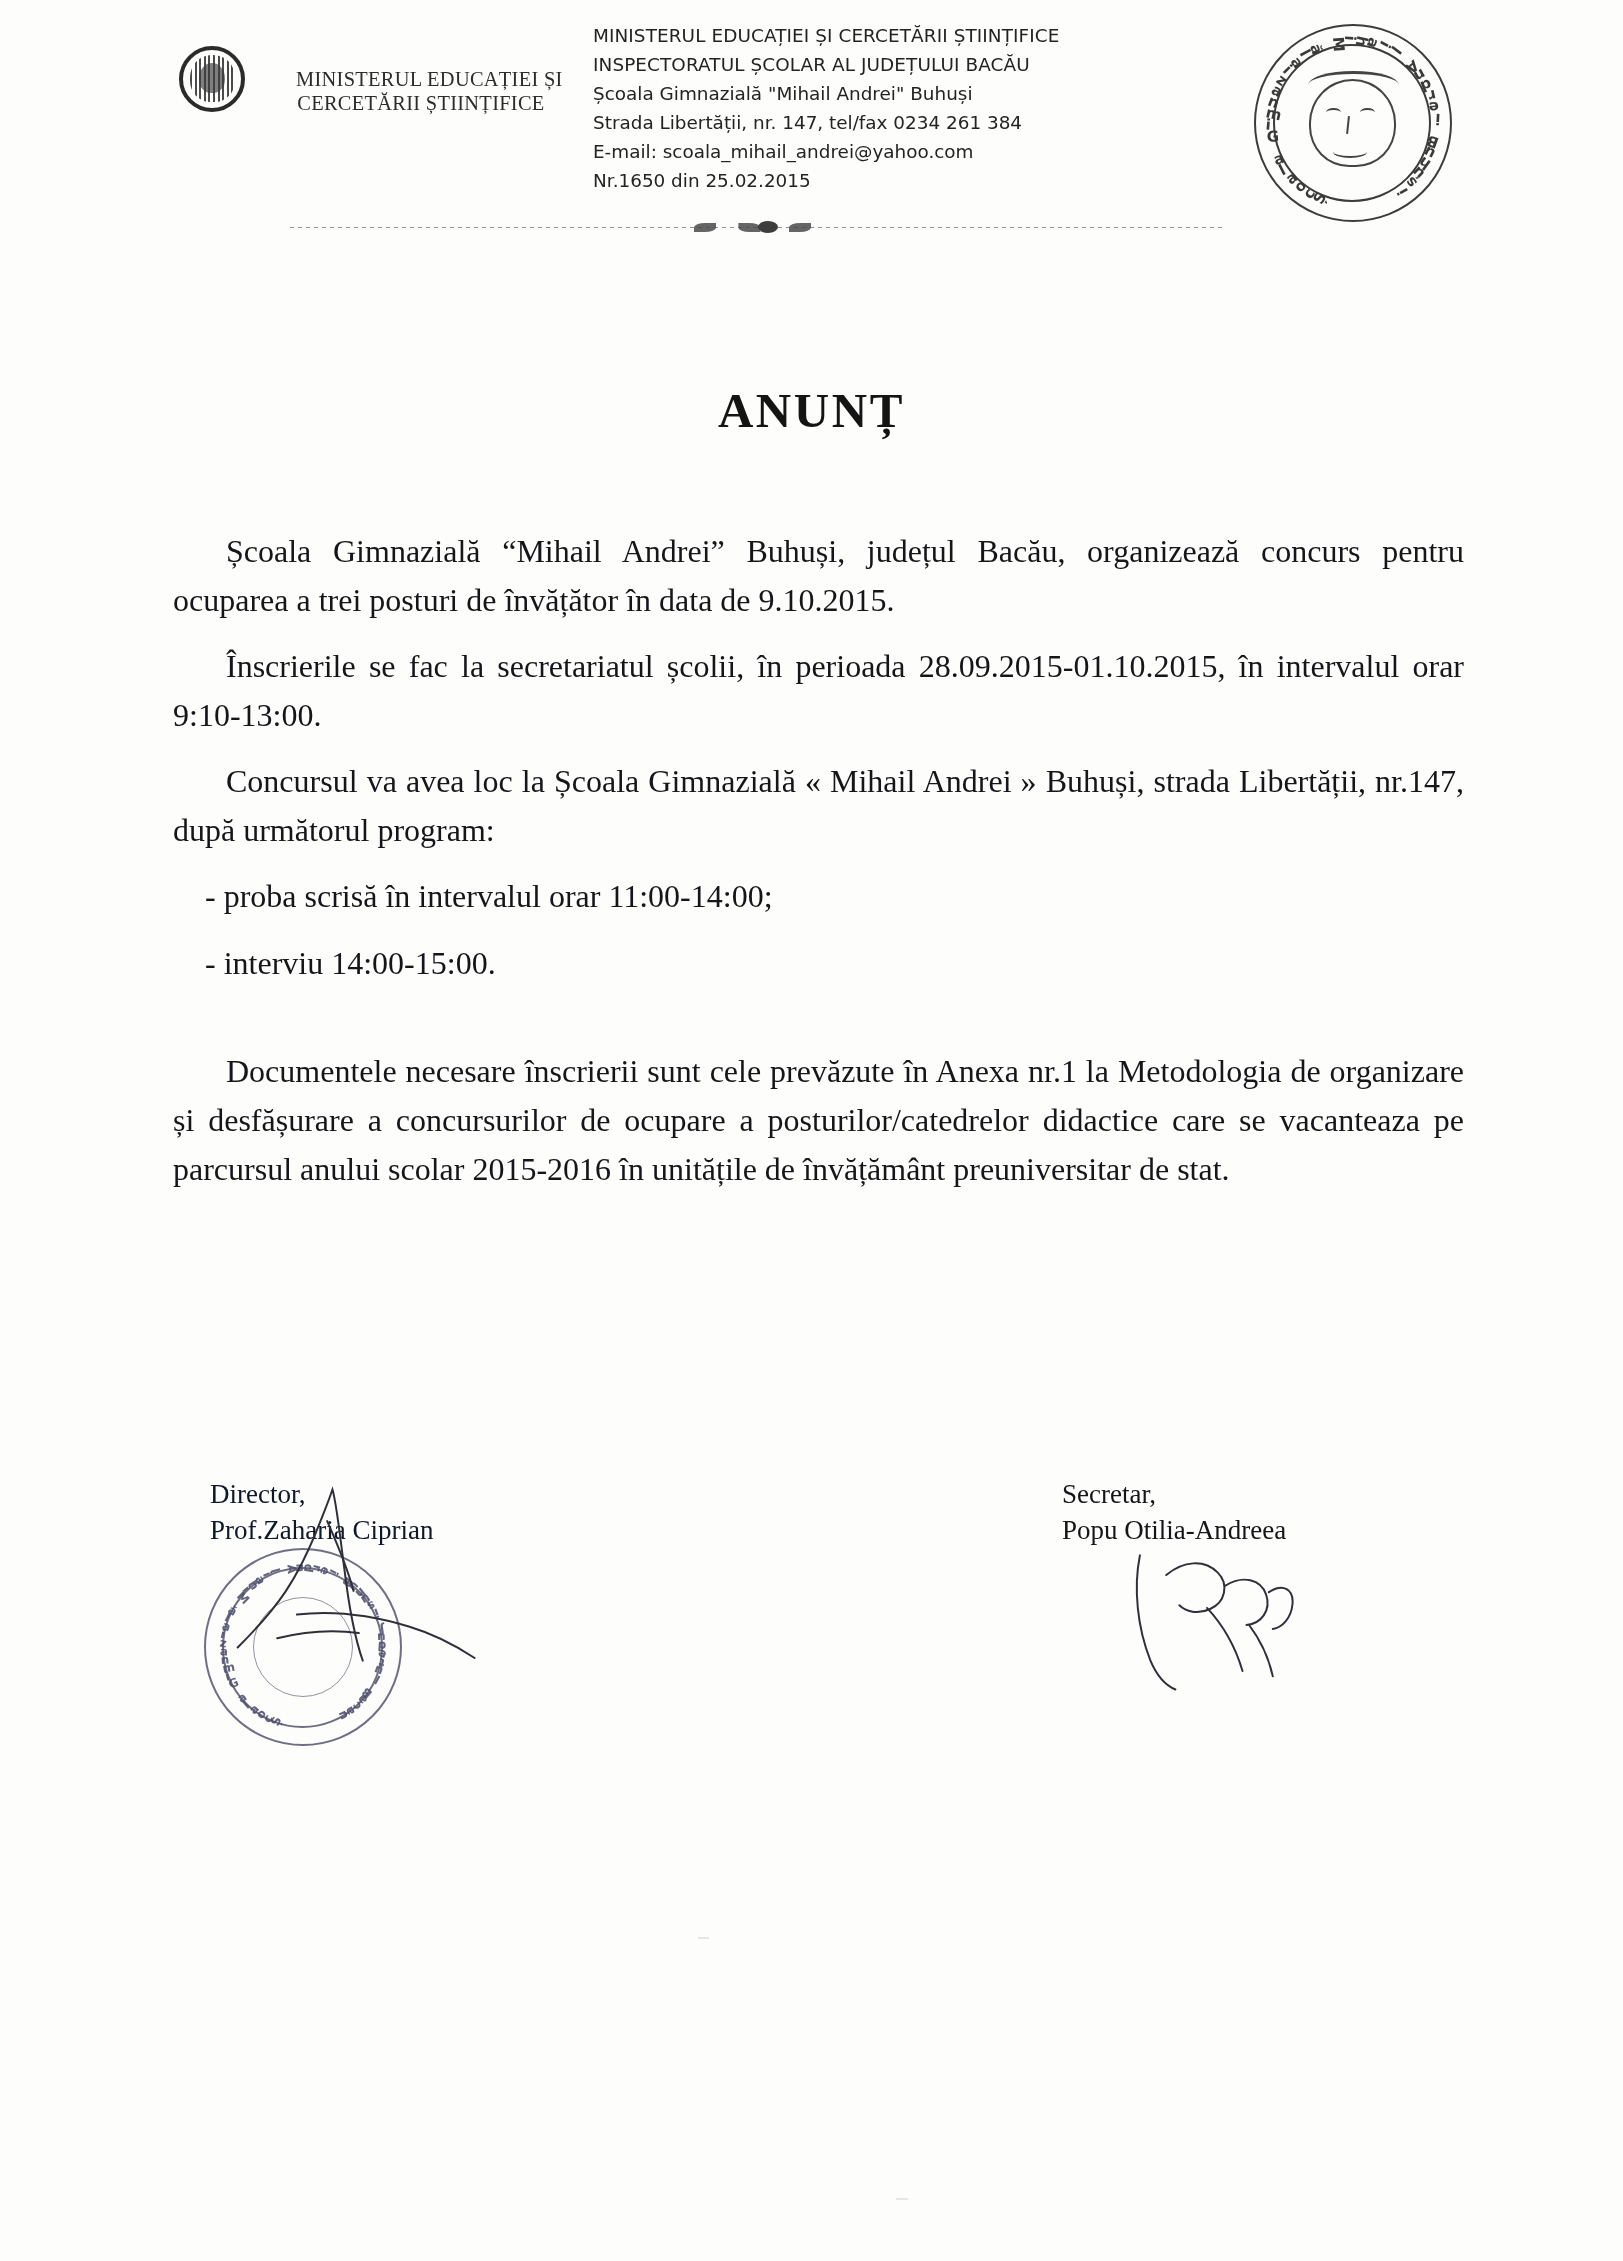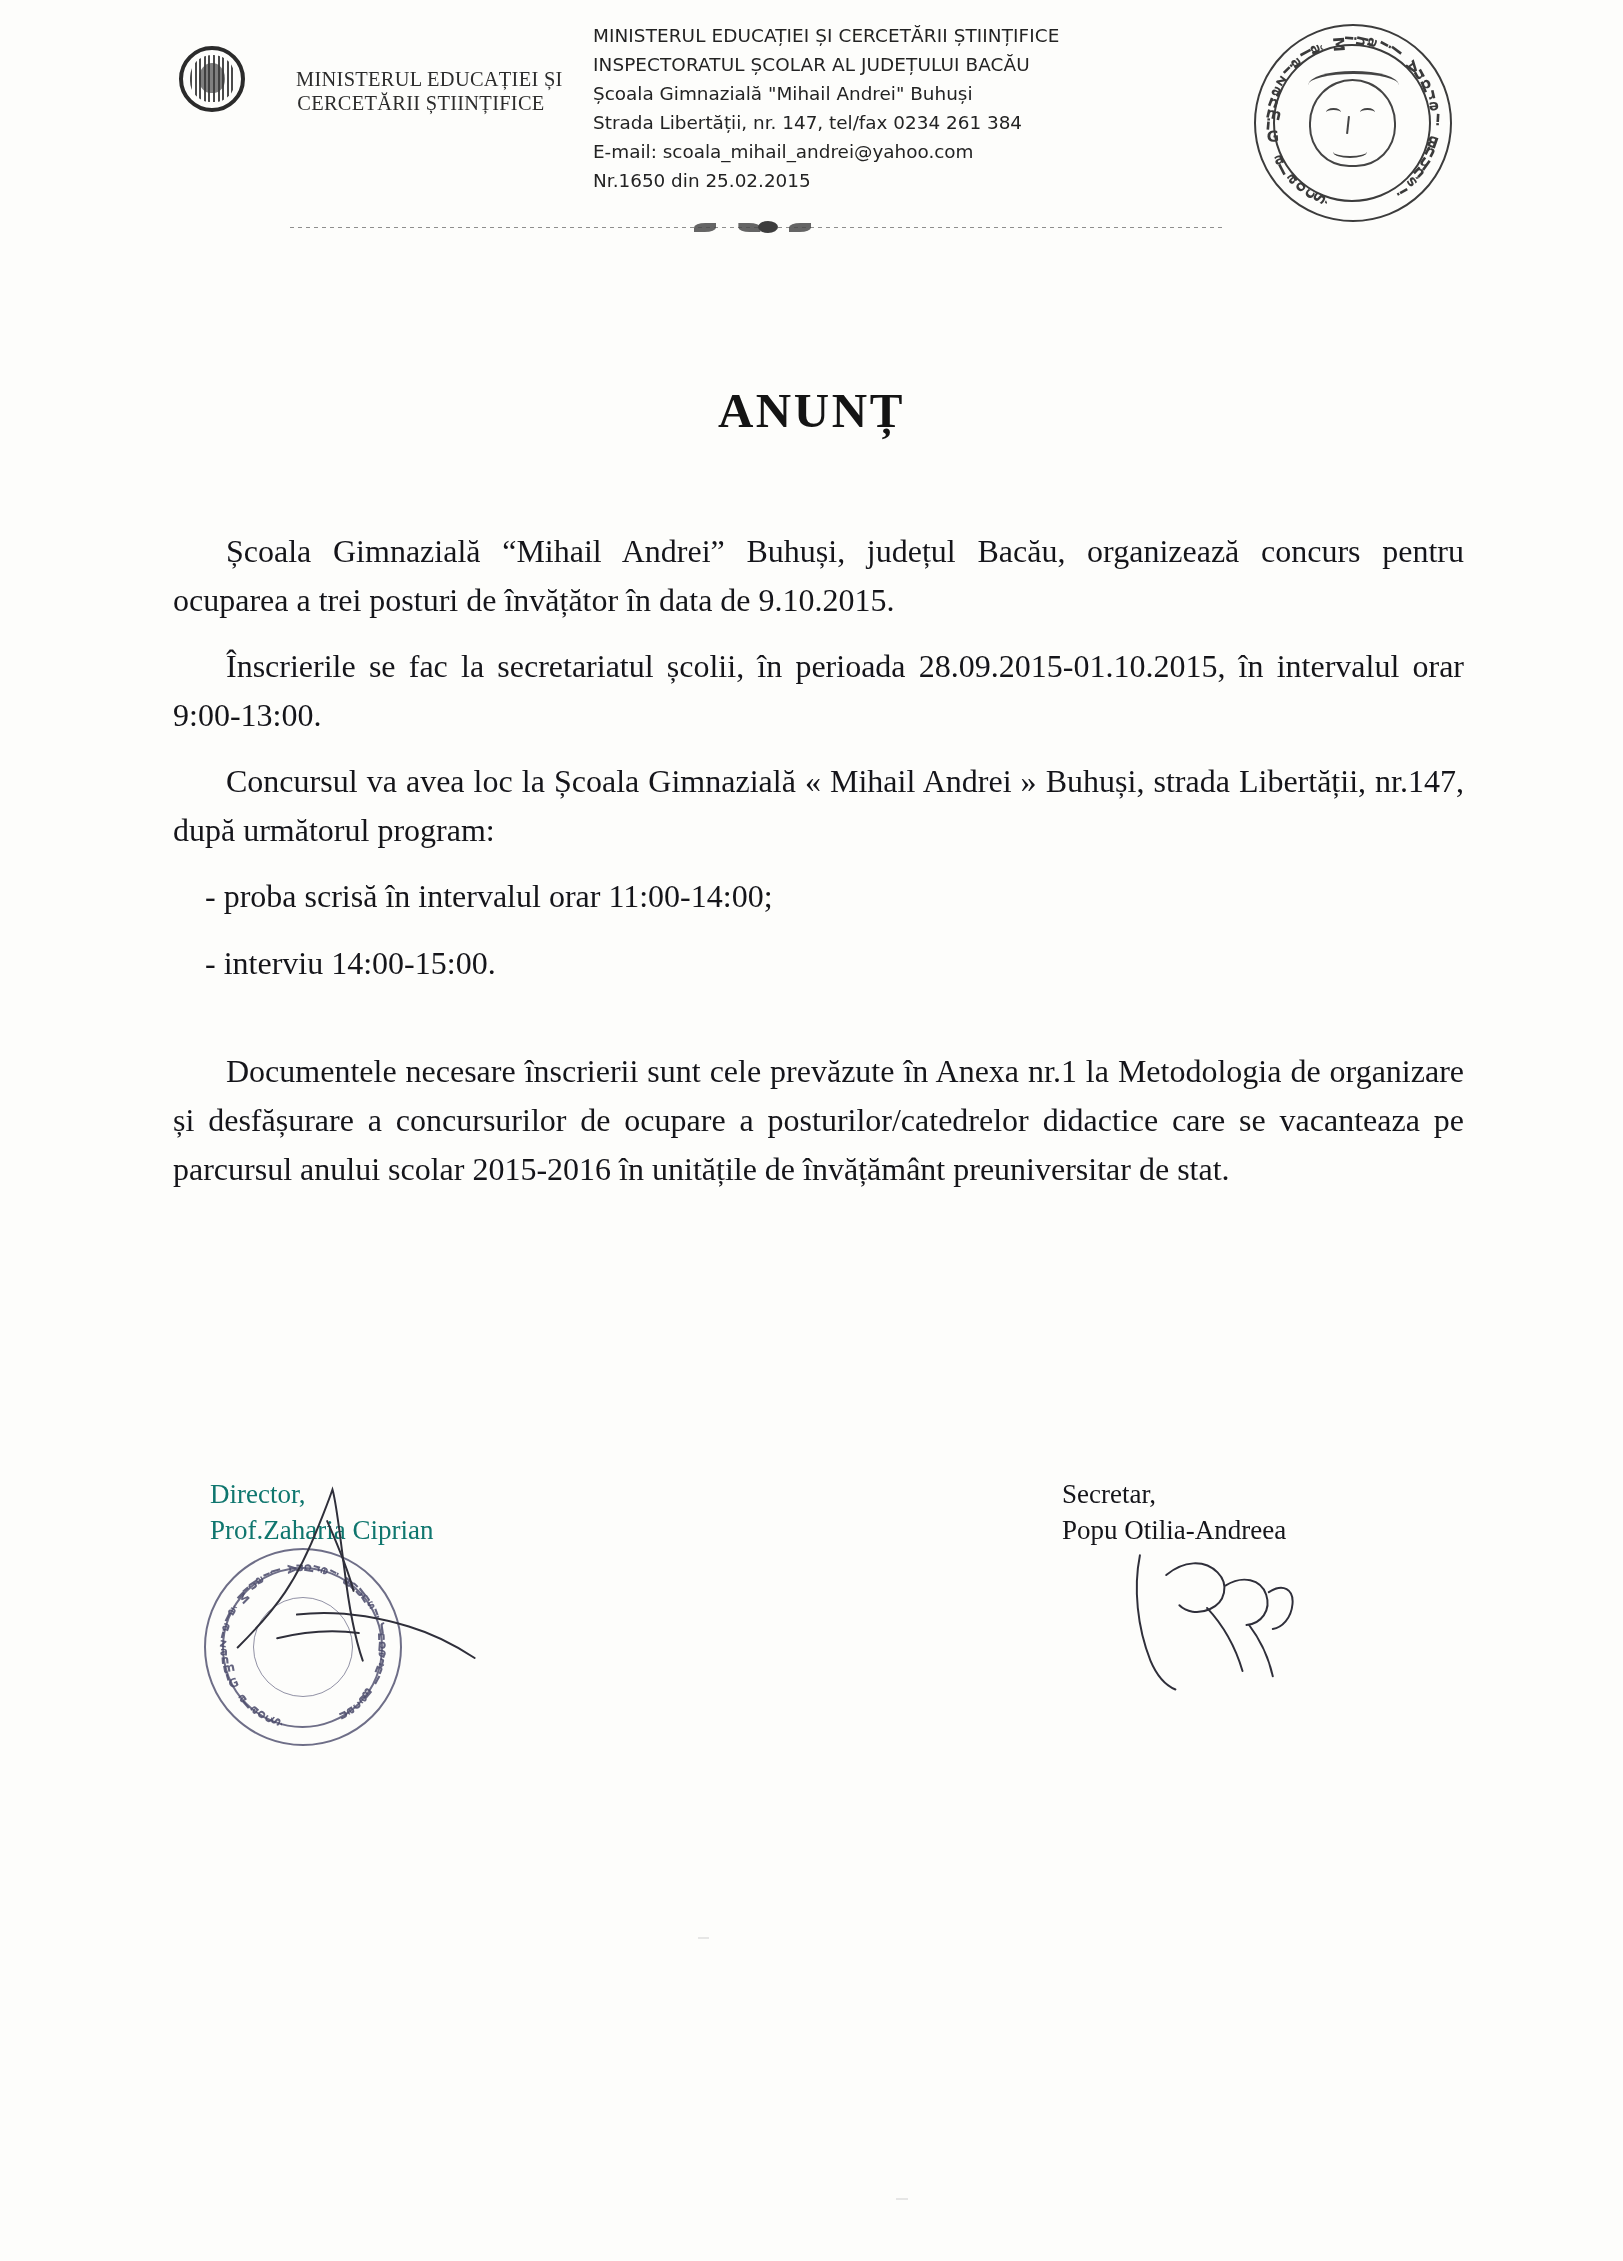--- a/index.html
+++ b/index.html
@@ -227,21 +227,21 @@
   .body-text .gap { height: 40px; }
 
   
   .sig-left {
     position: absolute;
     left: 210px;
     top: 1476px;
     font-family: "Liberation Serif", serif;
     font-size: 27px;
     line-height: 36px;
-    color: #0f766e;
+    color: #0f172a;
   }
   .sig-right {
     position: absolute;
     left: 1062px;
     top: 1476px;
     font-family: "Liberation Serif", serif;
     font-size: 27px;
     line-height: 36px;
     color: #15151a;
   }
@@ -380,21 +380,21 @@
         <div class="d d3"></div>
         <div class="core"></div>
       </div>
     </div>
   </div>
 
   <div class="doc-title">ANUNȚ</div>
 
   <div class="body-text">
     <p>Școala Gimnazială “Mihail Andrei” Buhuși, județul Bacău, organizează concurs pentru ocuparea a trei posturi  de  învățător în data de 9.10.2015.</p>
-    <p>Înscrierile  se fac la secretariatul școlii,  în perioada 28.09.2015-01.10.2015, în intervalul orar 9:00-13:00.</p>
+    <p>Înscrierile  se fac la secretariatul școlii,  în perioada 28.09.2015-01.10.2015, în intervalul orar 9:10-13:00.</p>
     <p>Concursul va avea loc la Școala Gimnazială « Mihail Andrei » Buhuși, strada Libertății, nr.147, după următorul program:</p>
     <p class="bullet">- proba scrisă  în intervalul orar  11:00-14:00;</p>
     <p class="bullet">- interviu  14:00-15:00.</p>
     <div class="gap"></div>
     <p>Documentele necesare  înscrierii sunt cele prevăzute  în Anexa  nr.1 la Metodologia de organizare  și desfășurare a concursurilor de ocupare a posturilor/catedrelor didactice care se vacanteaza   pe parcursul anului scolar 2015-2016 în unitățile de învățământ preuniversitar de stat.</p>
   </div>
 
   <div class="sig-left">
     <div>Director,</div>
     <div>Prof.Zaharia Ciprian</div>

